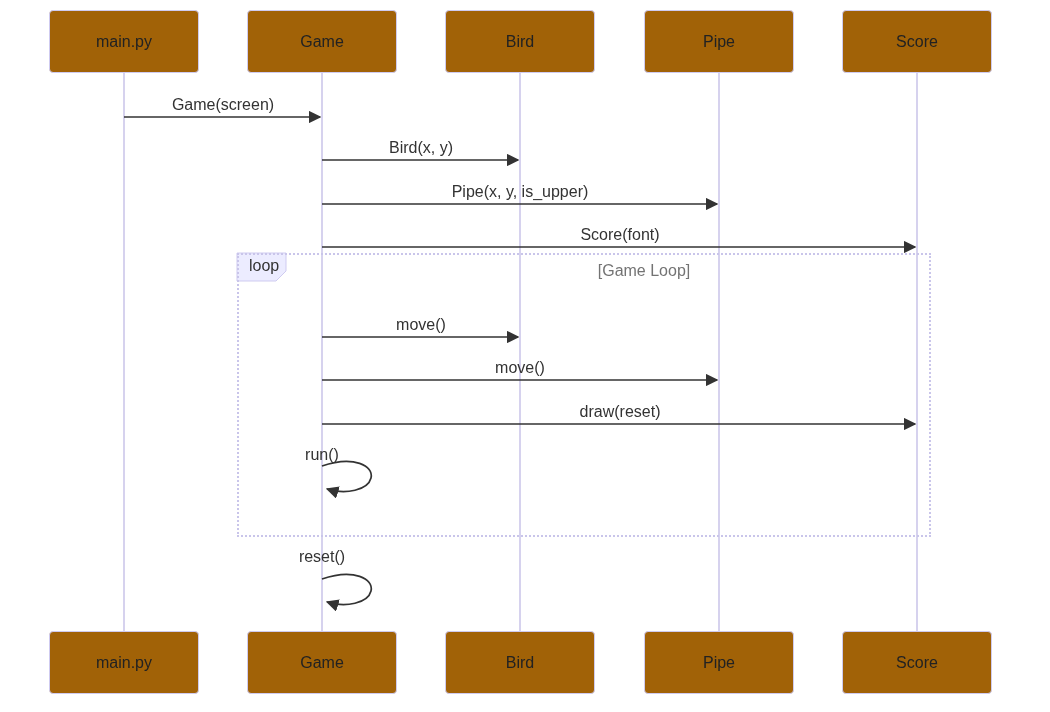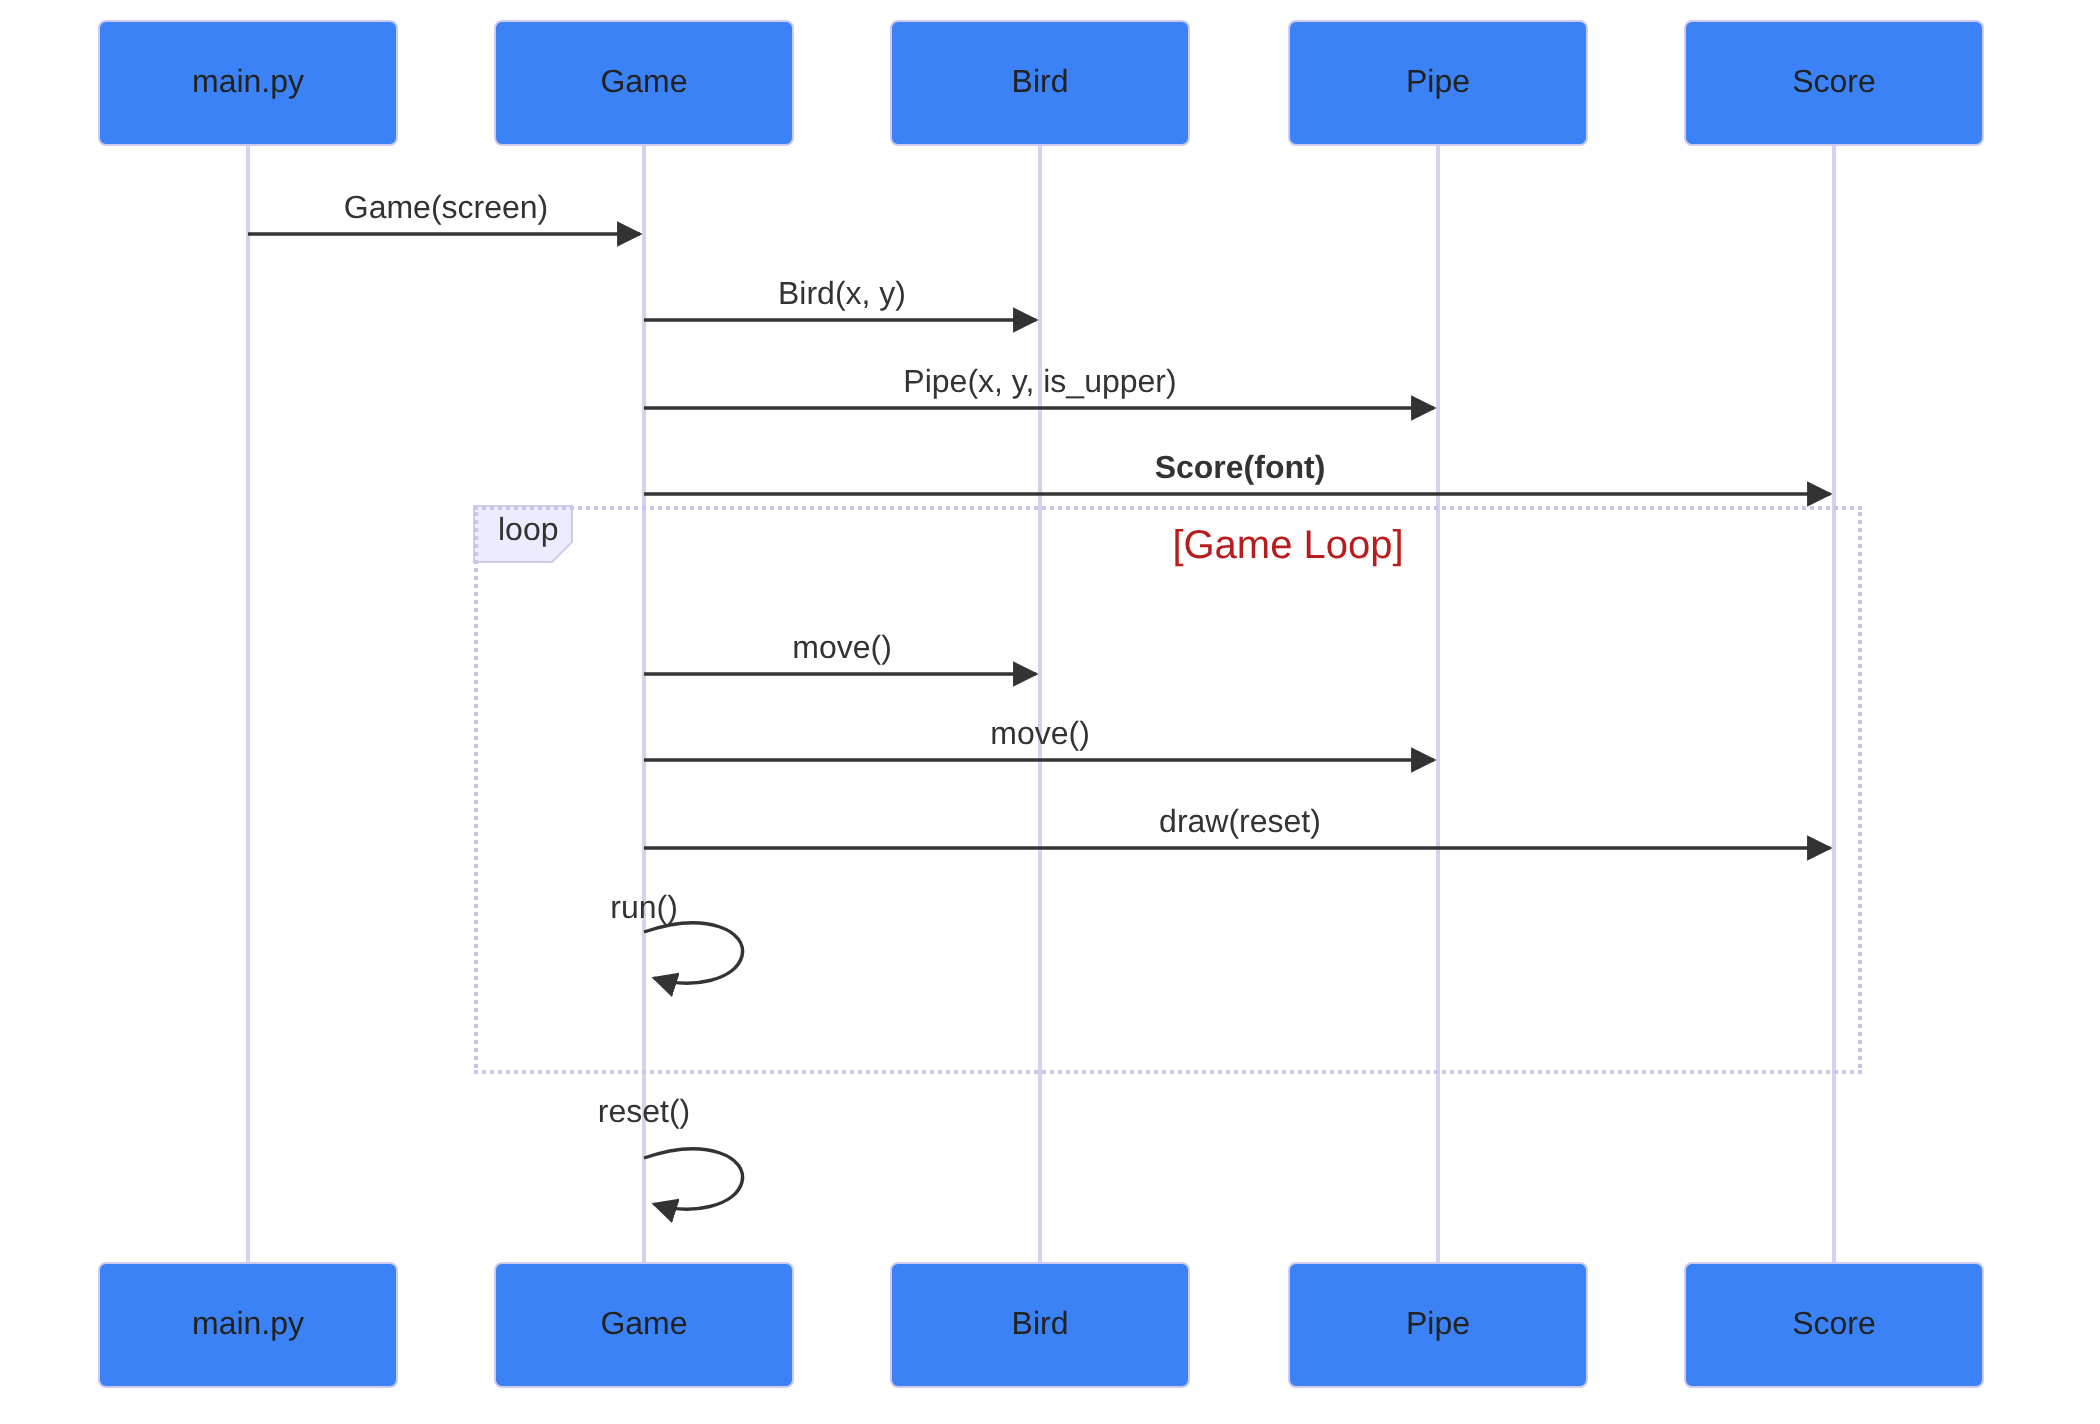--- a/index.html
+++ b/index.html
@@ -8,21 +8,21 @@
     width: 1050px;
     height: 712px;
     background: #ffffff;
     font-family: "Liberation Sans", sans-serif;
     overflow: hidden;
   }
   .pbox {
     position: absolute;
     width: 150px;
     height: 63px;
-    background: #3b82f6;
+    background: #a16207;
     border: 1px solid #CFCBF0;
     border-radius: 4px;
     box-sizing: border-box;
     display: flex;
     align-items: center;
     justify-content: center;
     font-size: 16px;
     color: #222222;
   }
   .msg-label {
@@ -48,22 +48,22 @@
   .loop-kw {
     position: absolute;
     left: 249px; top: 257px;
     font-size: 16px;
     color: #333333;
   }
   .loop-title {
     position: absolute;
     left: 620px; top: 262px;
     transform: translateX(-50%);
-    font-size: 20px;
-    color: #b91c1c;
+    font-size: 16px;
+    color: #737373;
     padding-left: 48px;
   }
 </style>
 </head>
 <body>
 
 <div class="canvas">
 
   <svg class="svg-layer" viewBox="0 0 1050 712">
     <defs>
@@ -104,20 +104,20 @@
 
   <div class="pbox" style="left:49px;  top:631px;">main.py</div>
   <div class="pbox" style="left:247px; top:631px;">Game</div>
   <div class="pbox" style="left:445px; top:631px;">Bird</div>
   <div class="pbox" style="left:644px; top:631px;">Pipe</div>
   <div class="pbox" style="left:842px; top:631px;">Score</div>
 
   <div class="msg-label" style="left:223px; top:96px;text-align:right;">Game(screen)</div>
   <div class="msg-label" style="left:421px; top:139px;">Bird(x, y)</div>
   <div class="msg-label" style="left:520px; top:183px;text-align:center;">Pipe(x, y, is_upper)</div>
-  <div class="msg-label" style="left:620px; top:226px;font-weight:bold;">Score(font)</div>
+  <div class="msg-label" style="left:620px; top:226px;">Score(font)</div>
   <div class="msg-label" style="left:421px; top:316px;">move()</div>
   <div class="msg-label" style="left:520px; top:359px;">move()</div>
   <div class="msg-label" style="left:620px; top:403px;">draw(reset)</div>
   <div class="msg-label" style="left:322px; top:446px;">run()</div>
   <div class="msg-label" style="left:322px; top:548px;">reset()</div>
 
 </div>
 
 </body></html>

